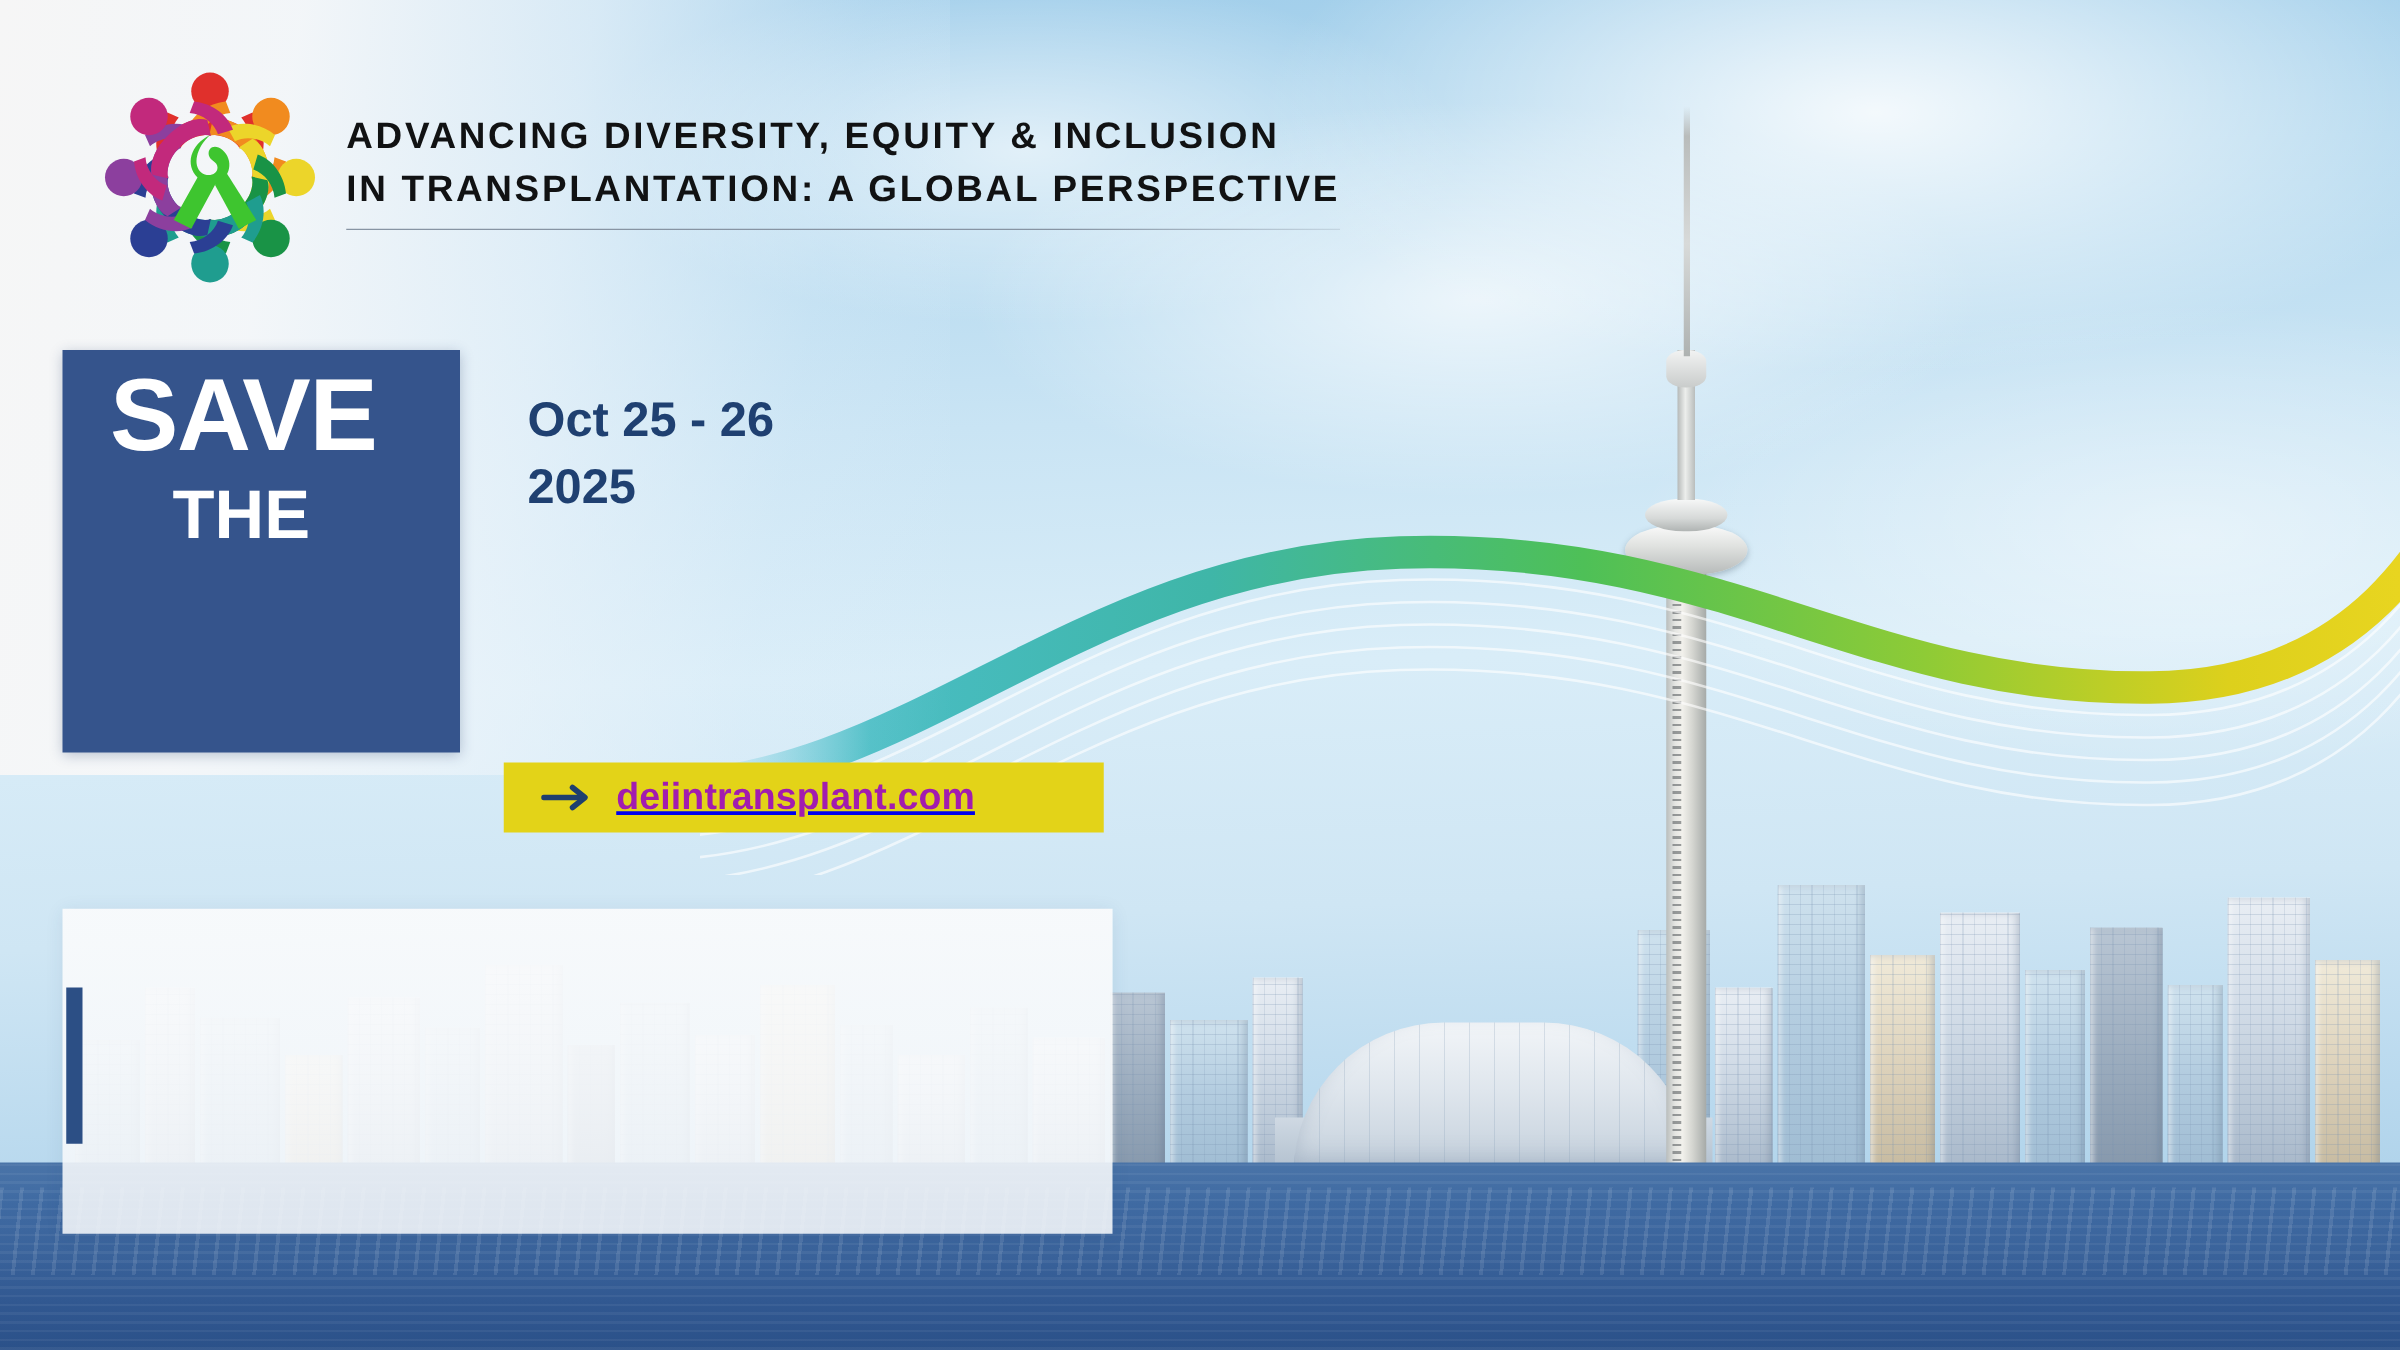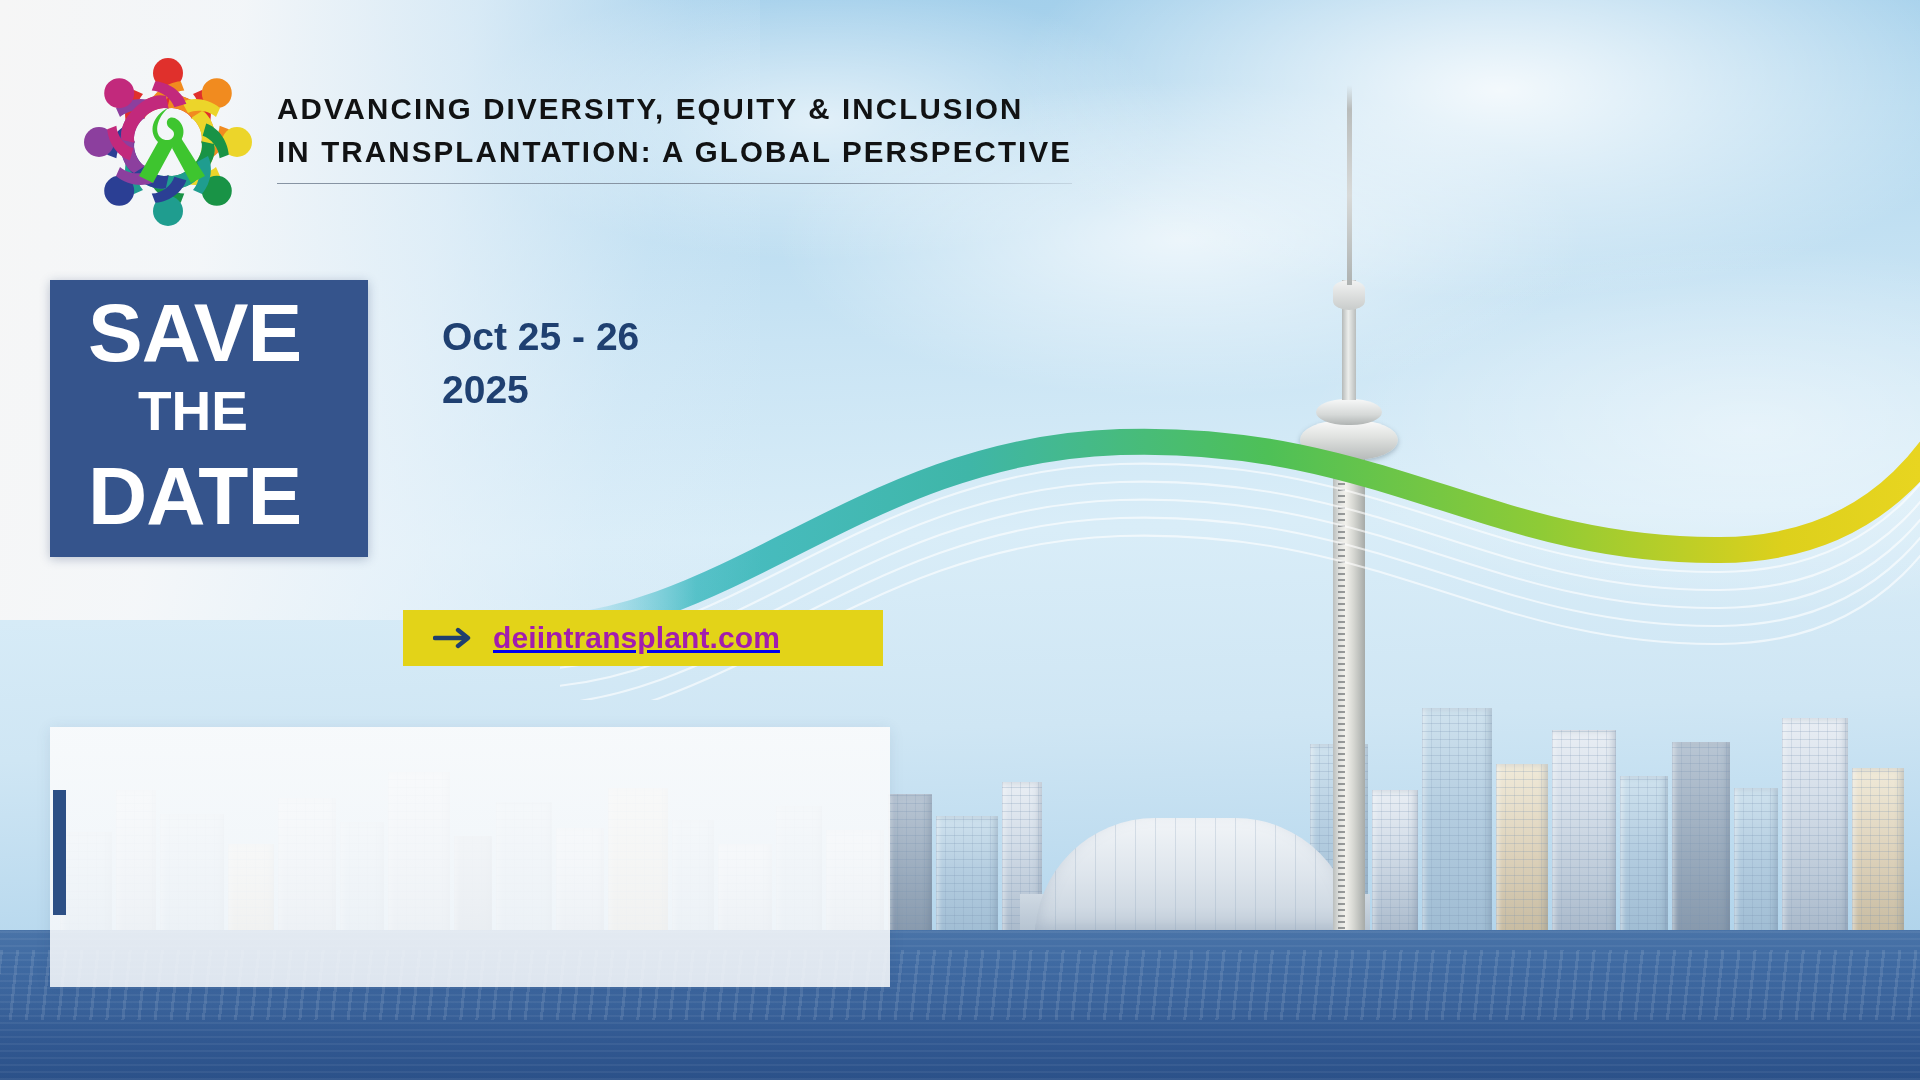--- a/index.html
+++ b/index.html
@@ -131,42 +131,42 @@
     margin-top:9px; width:795px; height:1px;
     background:linear-gradient(90deg,#8794a3 0%, #8794a3 72%, rgba(135,148,163,.25) 100%);
   }
   .subtitle-line {
     margin-top:11px; font-size:17.5px; font-weight:400;
     letter-spacing:1.55px; color:#4c5b6d; white-space:nowrap;
   }
 
   
   .std-panel {
-    position:absolute; left:50px; top:280px; width:318px; height:277px;
+    position:absolute; left:50px; top:280px; width:318px; height:322px;
     background:#35548c; box-shadow:0 2px 10px rgba(30,55,100,.28);
   }
   .std-save {
     position:absolute; left:38px; top:12px;
     font-size:82px; font-weight:700; color:#ffffff;
     letter-spacing:-1px; line-height:1;
   }
   .std-the {
     position:absolute; left:88px; top:104px;
     font-size:55px; font-weight:700; color:#ffffff;
     letter-spacing:0px; line-height:1;
   }
   .std-date {
     position:absolute; left:38px; top:175px;
     font-size:82px; font-weight:700; color:#ffffff;
     letter-spacing:-1px; line-height:1;
   }
 
   
   .info-row { position:absolute; left:396px; top:310px; display:flex; gap:38px; }
-  .info-item { display:flex; align-items:flex-start;gap:20px; }
+  .info-item { display:flex; align-items:flex-start; }
   .info-bar { width:9px; background:#e8d520; margin-right:17px; flex:none; }
   .info-text {
     font-size:39px; font-weight:700; color:#1f4071;
     line-height:1.37; white-space:pre-line;
   }
 
   
   .url-btn {
     position:absolute; left:403px; top:610px;
     width:480px; height:56px;
@@ -339,21 +339,20 @@
 
   <div class="header-text">
     <div class="title-line">ADVANCING DIVERSITY, EQUITY &amp; INCLUSION</div>
     <div class="title-line">IN TRANSPLANTATION: A GLOBAL PERSPECTIVE</div>
     <div class="title-rule"></div>
   </div>
 
   <div class="std-panel">
     <div class="std-save">SAVE</div>
     <div class="std-the">THE</div>
-    <div class="std-date">DATE</div>
   </div>
 
   <div class="info-row">
     <div class="info-item">
       <div class="info-bar"></div>
       <div class="info-text">Oct 25 - 26
 2025</div>
     </div>
   </div>
 

